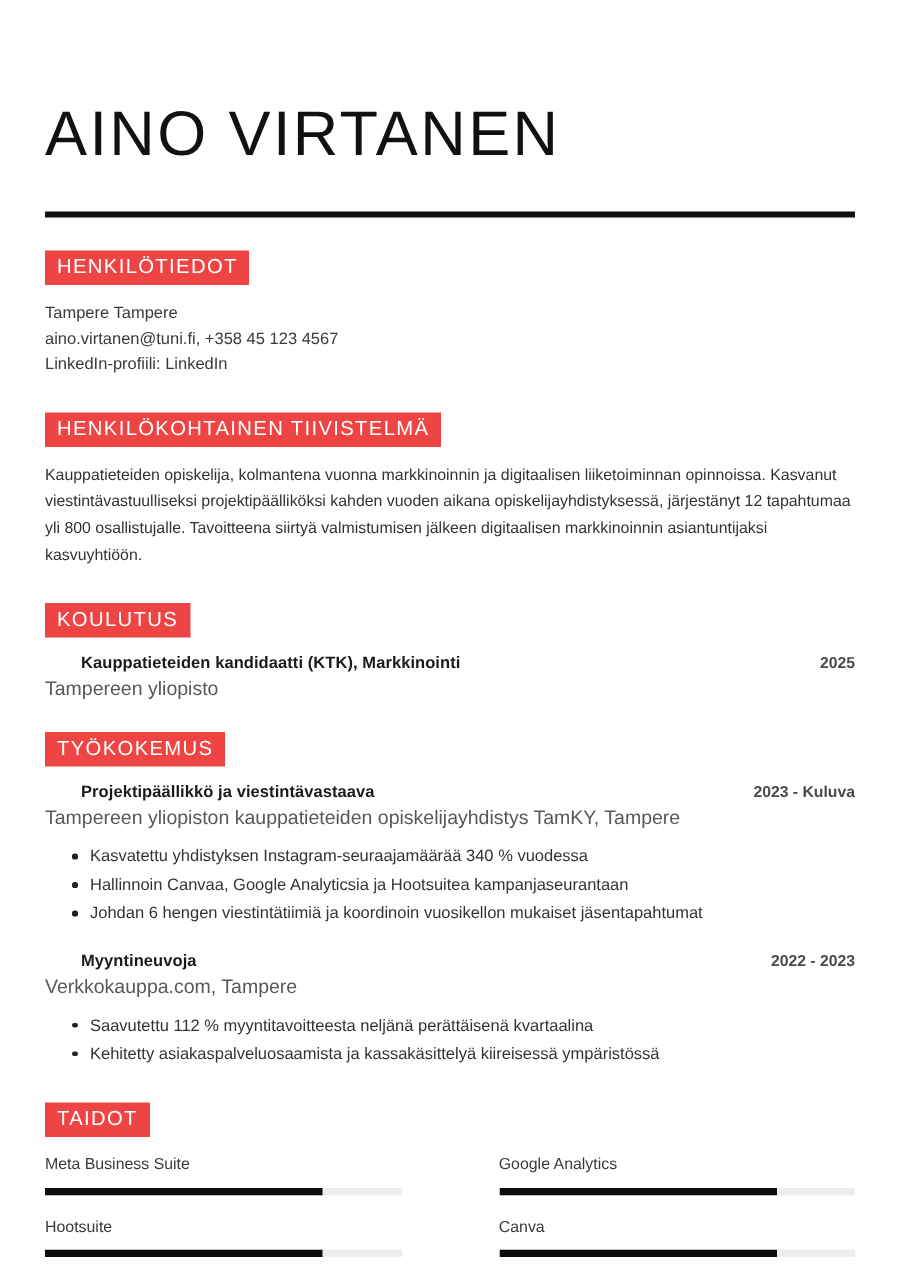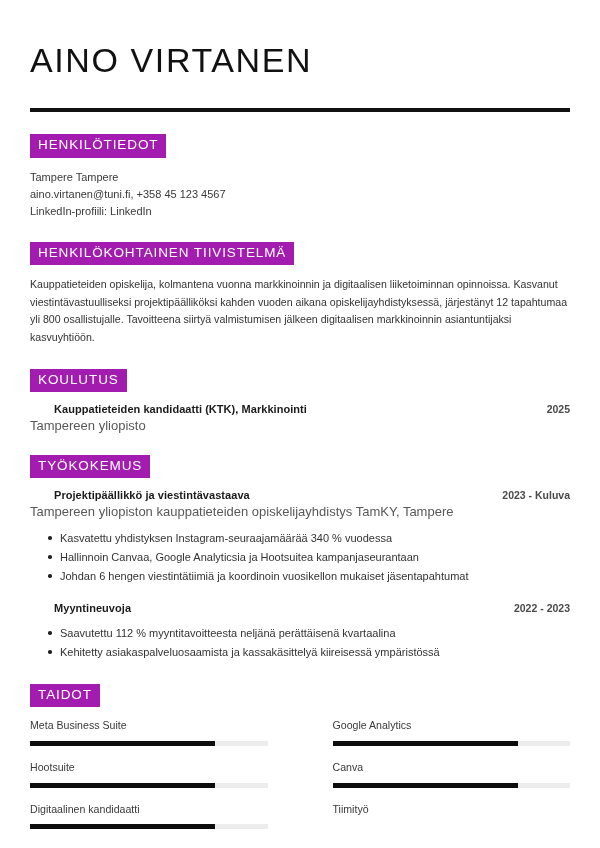--- a/index.html
+++ b/index.html
@@ -20,44 +20,44 @@
     position: relative;
     width: 600px;
     height: 848px;
     background: #ffffff;
     padding: 0 30px;
     overflow: hidden;
   }
 
   
   .cv-name {
-    font-size: 34px;
+    font-size: 42px;
     font-weight: 400;
     letter-spacing: 1.6px;
     color: #111111;
-    padding-top: 42px;
+    padding-top: 66px;
     line-height: 1.1;
     white-space: nowrap;
   }
 
   .name-rule {
     margin-top: 29px;
     height: 4px;
     background: #111111;
     width: 100%;
   }
 
   
   .section {
     margin-top: 22px;
   }
 
   .section-badge {
     display: inline-block;
-    background: #a21caf;
+    background: #ef4444;
     color: #ffffff;
     font-size: 13.5px;
     letter-spacing: 0.9px;
     font-weight: 400;
     padding: 4px 8px 5px 8px;
     line-height: 1.05;
     white-space: nowrap;
   }
 
   .section-body {
@@ -229,20 +229,21 @@
           <li>Hallinnoin Canvaa, Google Analyticsia ja Hootsuitea kampanjaseurantaan</li>
           <li>Johdan 6 hengen viestintätiimiä ja koordinoin vuosikellon mukaiset jäsentapahtumat</li>
         </ul>
       </div>
 
       <div class="entry">
         <div class="entry-head">
           <div class="entry-title">Myyntineuvoja</div>
           <div class="entry-date">2022 - 2023</div>
         </div>
+        <div class="entry-sub">Verkkokauppa.com, Tampere</div>
         <ul class="bullets">
           <li>Saavutettu 112 % myyntitavoitteesta neljänä perättäisenä kvartaalina</li>
           <li>Kehitetty asiakaspalveluosaamista ja kassakäsittelyä kiireisessä ympäristössä</li>
         </ul>
       </div>
 
     </div>
   </div>
 
   <div class="section">

